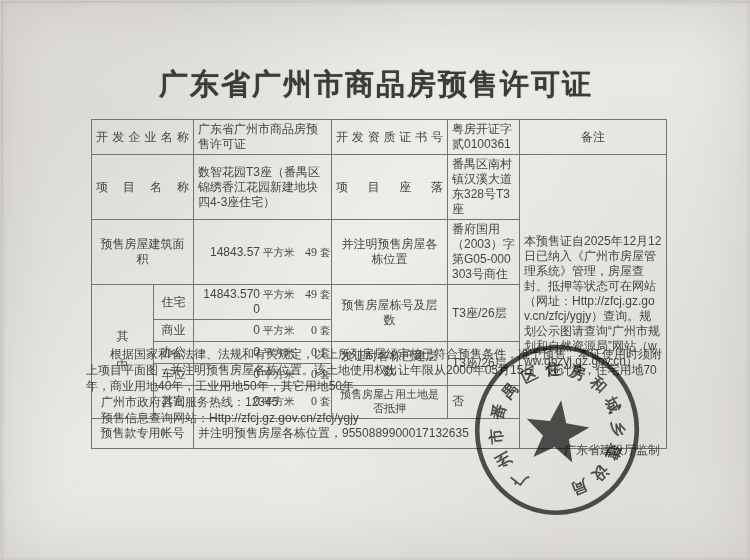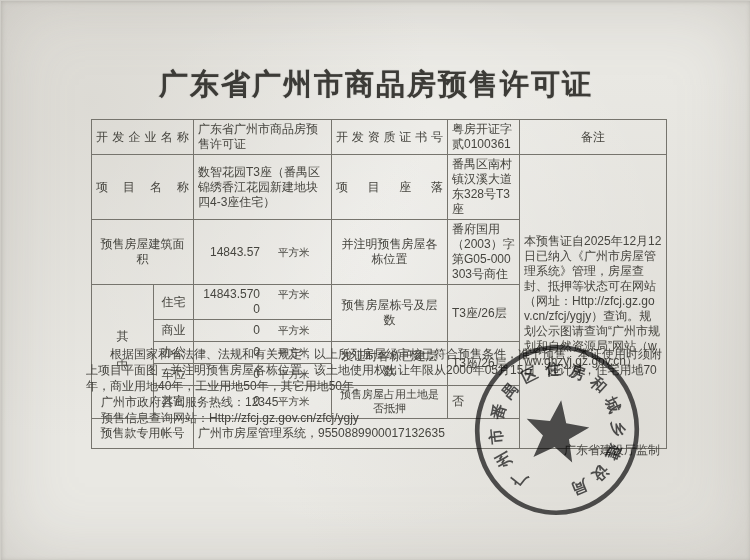--- a/index.html
+++ b/index.html
@@ -41,21 +41,21 @@
   }
   td.lbl{text-align:center;color:#403f3a;}
   td.lbl-j{text-align:justify;text-align-last:justify;padding:2px 9px;color:#403f3a;}
   td.val{text-align:left;padding-left:6px;}
   td.small{font-size:9.5px;line-height:1.3;color:#4c4b45;margin-top:32px;}
   td.remark-hd{text-align:center;font-weight:normal;}
   td.remark-bd{
     font-size:11.5px;line-height:1.62;vertical-align:middle;
     padding:6px 7px;word-break:break-all;
   }
-  .measure{display:flex;align-items:baseline;justify-content:flex-start;gap:15px;}
+  .measure{display:flex;align-items:baseline;justify-content:flex-start;gap:0;}
   .measure .num{flex:0 0 62px;text-align:right;padding-right:3px;}
   .measure .unit{flex:0 0 38px;font-size:10.5px;color:#4c4b45;}
   .measure .cnt{flex:0 0 16px;text-align:right;padding-right:3px;font-family:Liberation Serif, serif;}
   .measure .cu{flex:0 0 14px;font-size:10.5px;color:#4c4b45;}
   .vert{display:inline-block;width:1.1em;word-break:break-all;line-height:2.4;font-size:12px;}
   .legal{
     position:absolute;left:85px;top:346px;width:582px;margin:0;
     font-size:12px;line-height:1.32;text-indent:2em;color:#44433e;
   }
   .contact{position:absolute;left:100px;top:394px;font-size:12px;line-height:1.25;color:#45443f;}
@@ -172,21 +172,21 @@
           <span class="unit">平方米</span>
           <span class="cnt">0</span>
           <span class="cu">套</span>
         </span>
       </td>
       <td class="lbl small" style="font-size:11px">预售房屋占用土地是否抵押</td>
       <td class="val">否</td>
     </tr>
     <tr style="height:30px">
       <td colspan="2" class="lbl">预售款专用帐号</td>
-      <td colspan="3" class="val">广州市房屋管理系统，9550889900017132635</td>
+      <td colspan="3" class="val">并注明预售房屋各栋位置，9550889900017132635</td>
     </tr>
   </tbody>
     </table>
 
   <p class="legal">根据国家和省法律、法规和有关规定，以上所列房屋经审核已符合预售条件，准予预售。本证使用时须附上项目平面图，并注明预售房屋各栋位置。该土地使用权出让年限从2000年05月15日　起计算，住宅用地70年，商业用地40年，工业用地50年，其它用地50年。</p>
 
   <div class="contact">
     <div class="row">广州市政府咨询服务热线：12345</div>
     <div class="row">预售信息查询网站：Http://zfcj.gz.gov.cn/zfcj/ygjy</div>
   </div>

